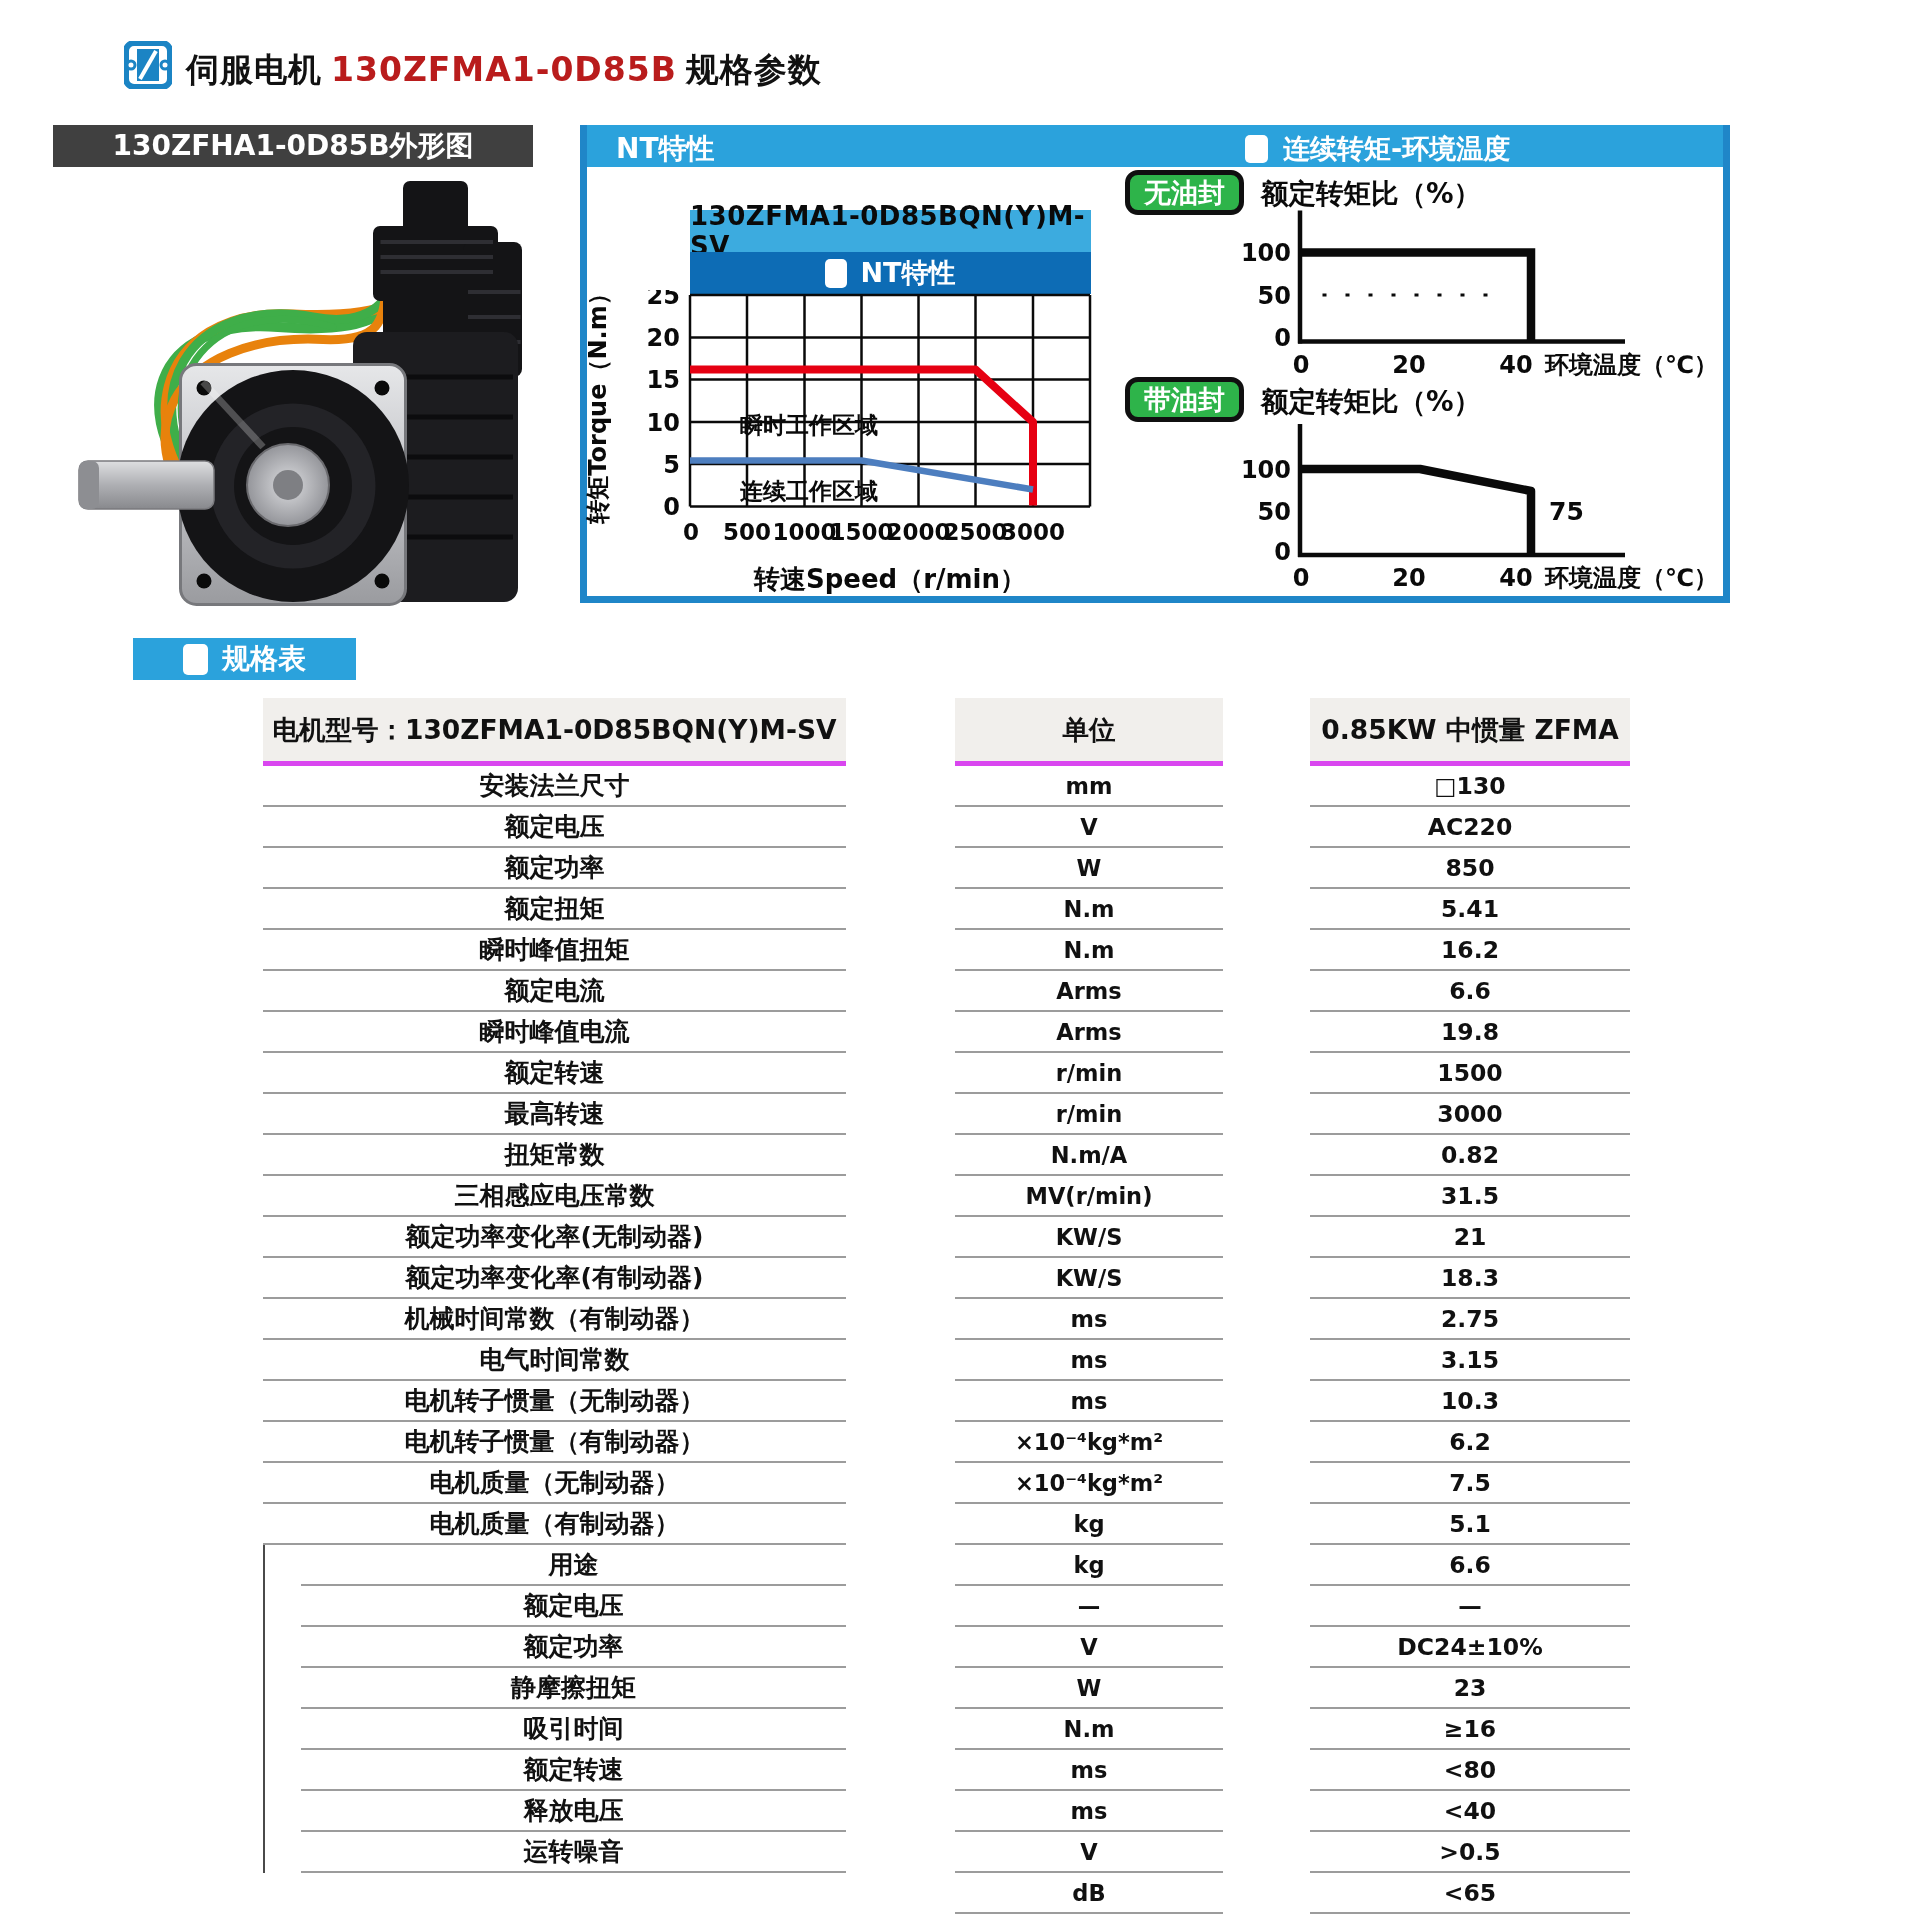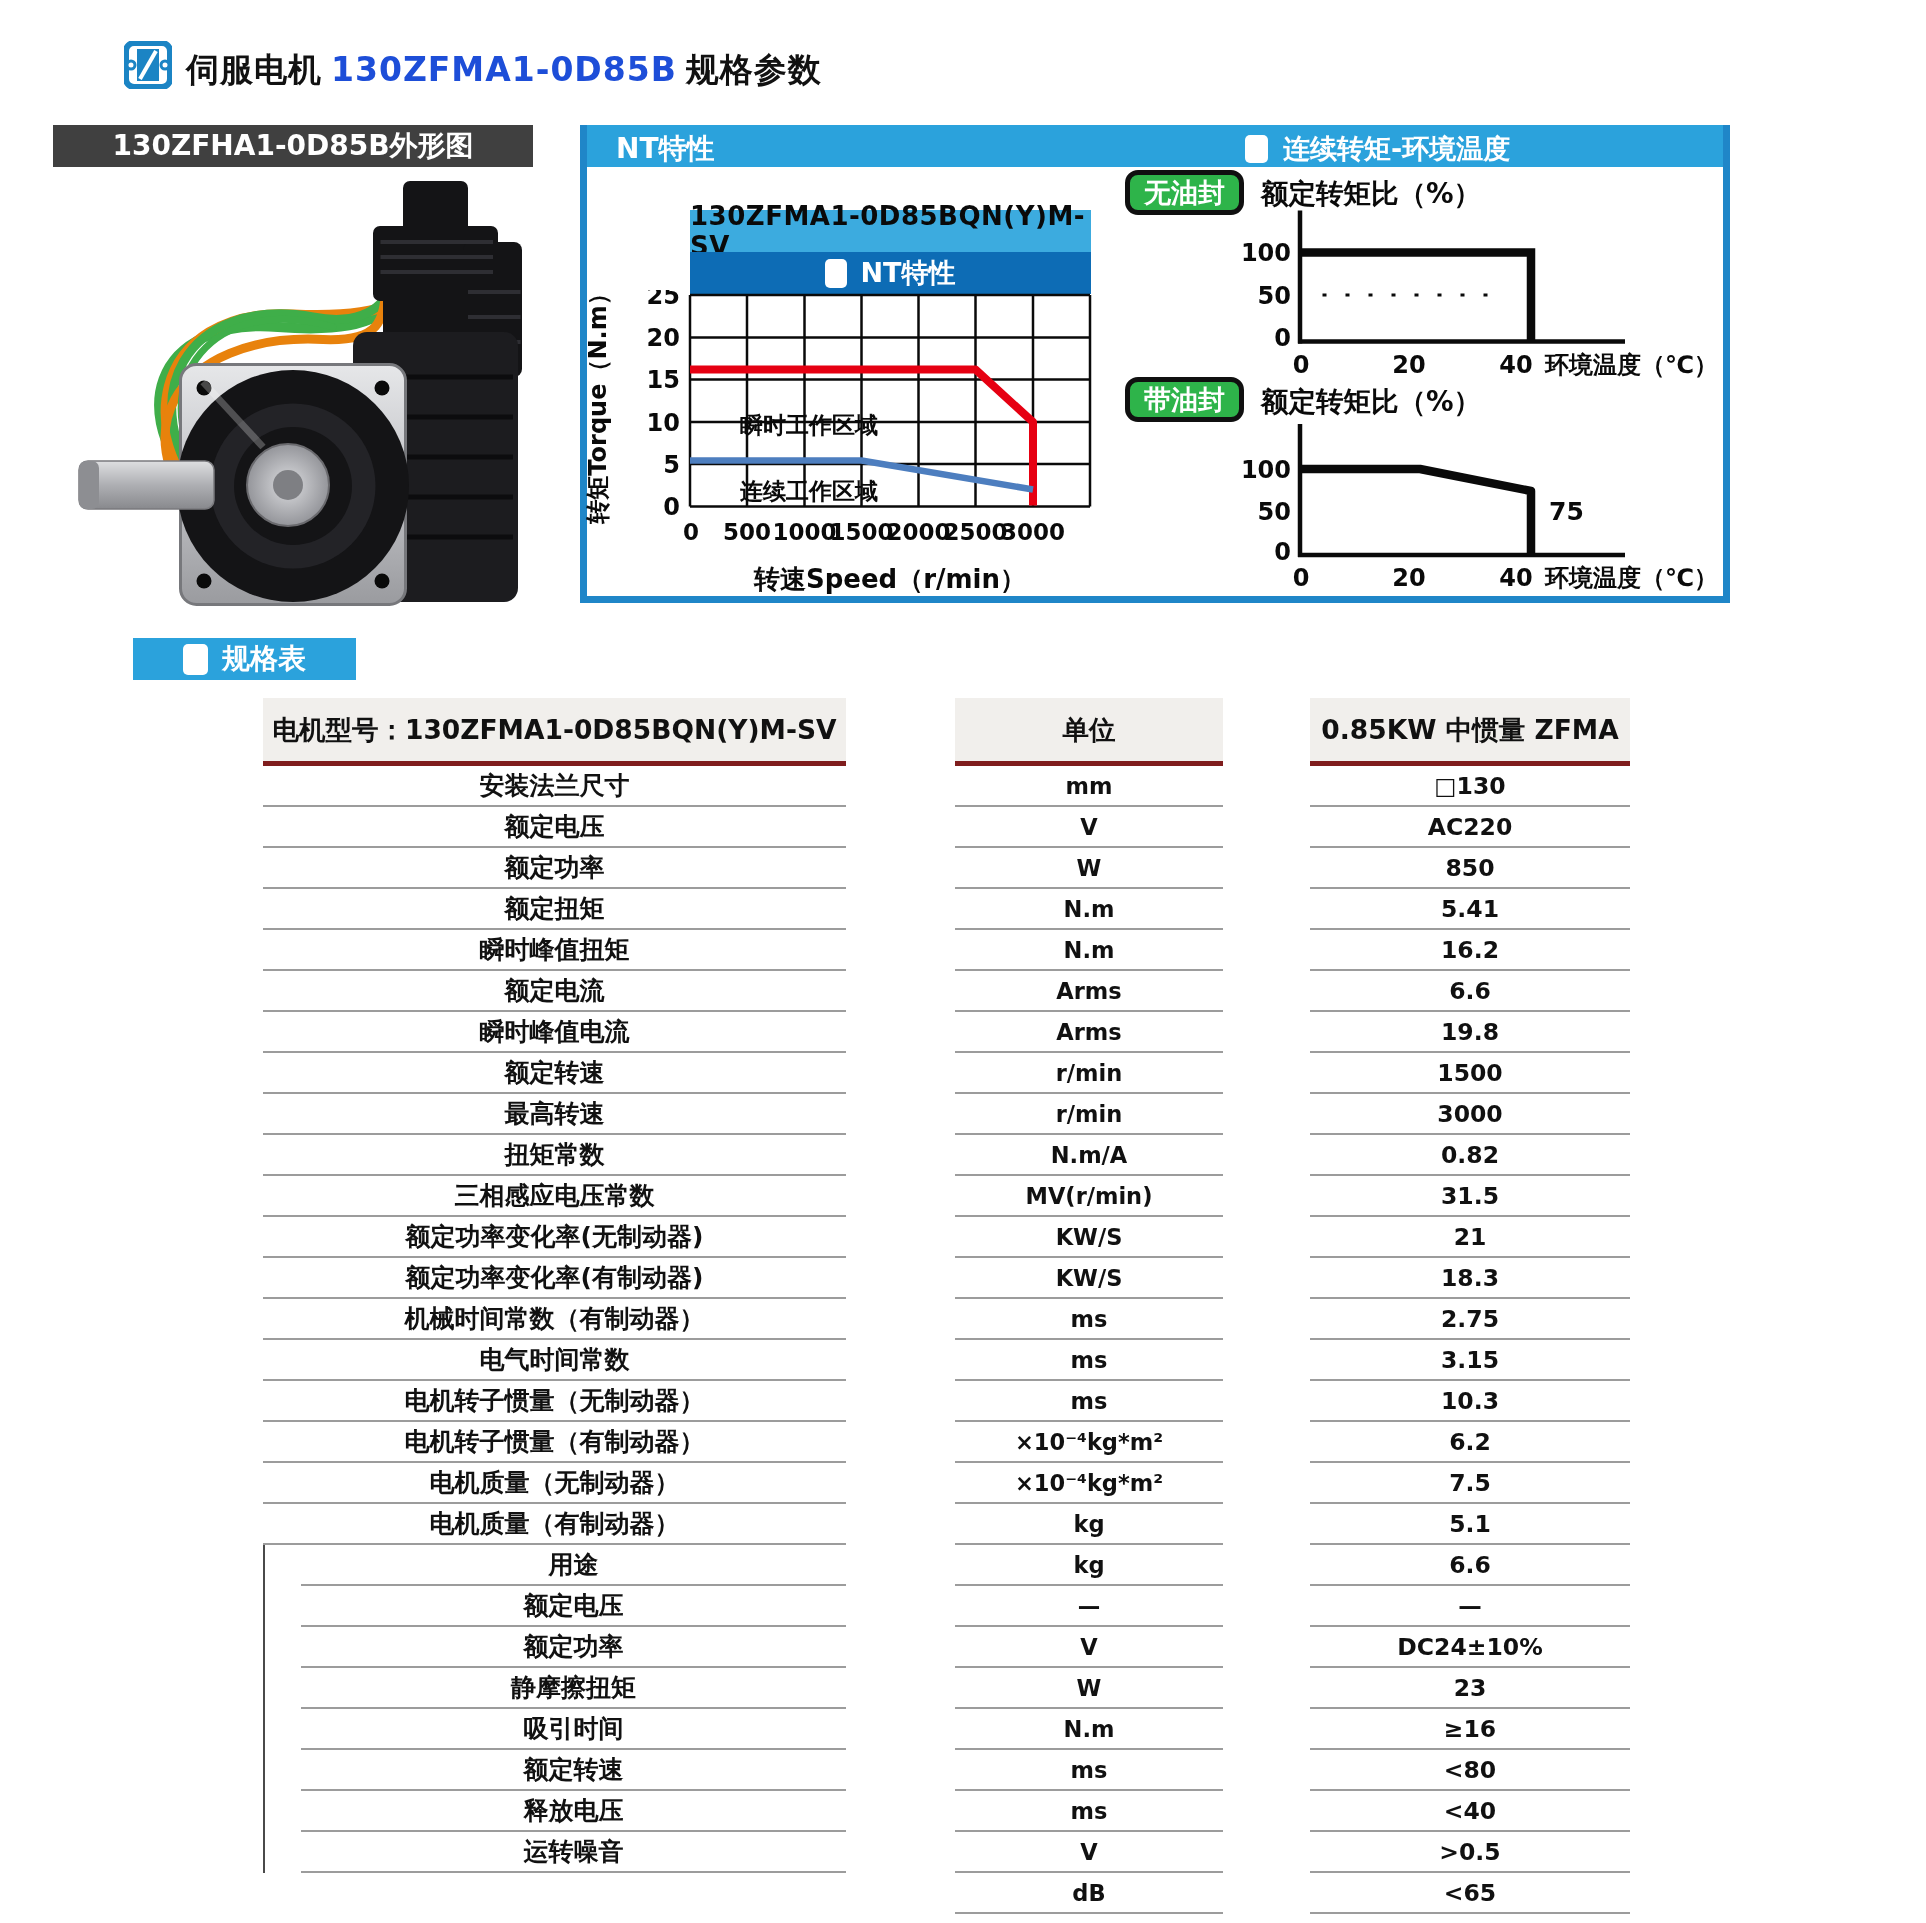--- a/index.html
+++ b/index.html
@@ -4,21 +4,21 @@
 <style>
   html,body{margin:0;padding:0;background:#ffffff;}
   #page{
     position:relative;width:1926px;height:1923px;background:#ffffff;overflow:hidden;
     font-family:"DejaVu Sans","Liberation Sans",sans-serif;color:#111;font-weight:bold;
   }
   .abs{position:absolute;}
   
   #brand-icon{left:124px;top:41px;width:48px;height:48px;}
   #page-title{left:186px;top:48px;font-size:33px;letter-spacing:1px;white-space:nowrap;}
-  #page-title .model{color:#1d4ed8;padding:0 9px;}
+  #page-title .model{color:#b91c1c;padding:0 9px;}
   
   #outline-title{
     left:53px;top:125px;width:480px;height:42px;background:#404040;color:#fff;
     display:flex;align-items:center;justify-content:center;font-size:28px;
   }
   #motor-box{left:53px;top:167px;width:480px;height:441px;background:#fff;}
   
   #nt-panel{
     left:580px;top:125px;width:1150px;height:478px;background:#fff;
     border-left:7px solid #1f86c8;border-right:7px solid #1f86c8;border-bottom:7px solid #1f86c8;
@@ -55,21 +55,21 @@
     left:133px;top:638px;width:223px;height:42px;background:#2ba2dc;color:#fff;
     display:flex;align-items:center;justify-content:center;gap:14px;font-size:28px;
   }
   #spec-badge .white-sq{width:25px;height:31px;}
   
   .tcol{position:absolute;top:698px;box-sizing:border-box;}
   #col-names{left:263px;width:583px;}
   #col-units{left:955px;width:268px;}
   #col-values{left:1310px;width:320px;}
   .thead{
-    height:63px;background:#f1efec;border-bottom:5px solid #7f1d1d;
+    height:63px;background:#f1efec;border-bottom:5px solid #d946ef;
     display:flex;align-items:center;justify-content:center;font-size:26.5px;white-space:nowrap;
   }
   .cell{
     height:39px;border-bottom:2.5px solid #9c9c9c;
     display:flex;align-items:center;justify-content:center;white-space:nowrap;
   }
   #col-names .cell{font-size:25px;}
   #col-units .cell{font-size:22.5px;}
   #col-values .cell{font-size:23.5px;}
   #brake-wrap{display:flex;}

